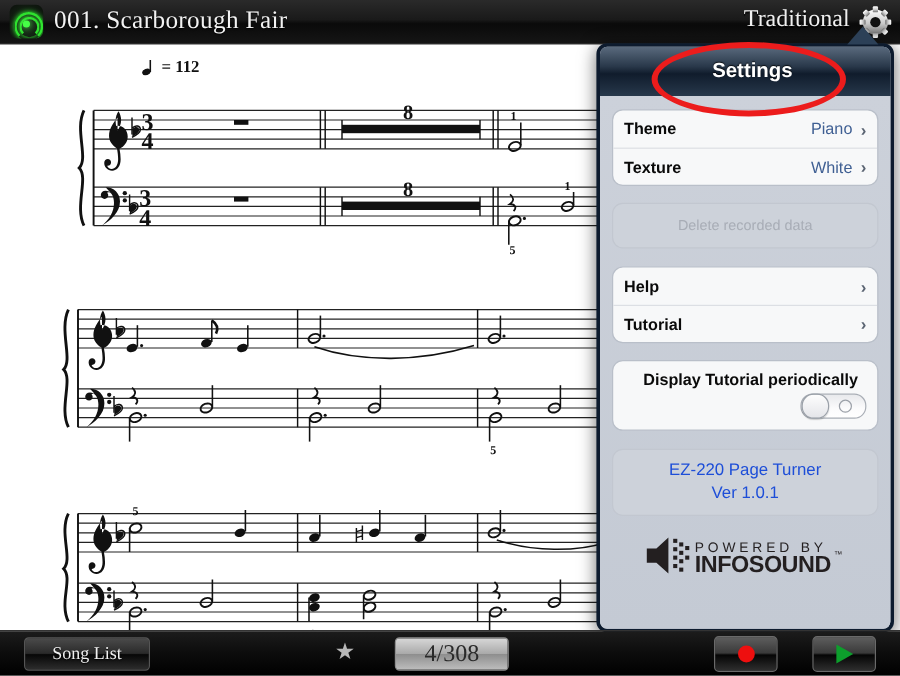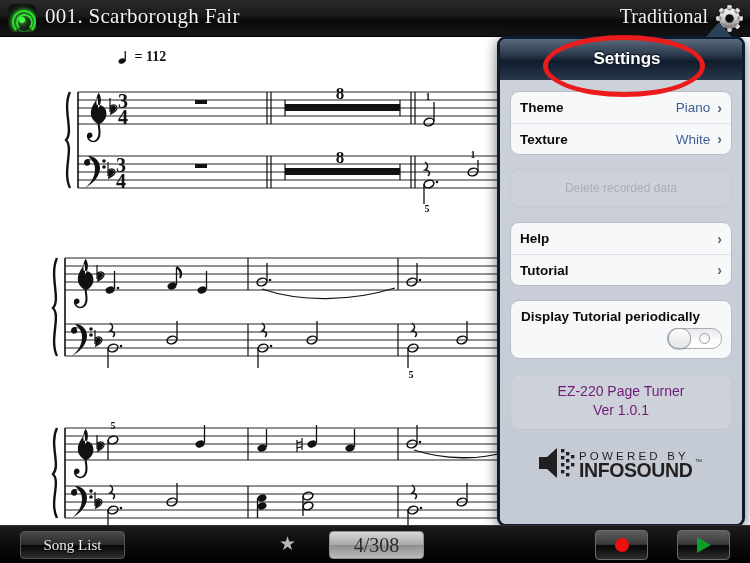--- a/index.html
+++ b/index.html
@@ -187,21 +187,21 @@
     align-items: center;
     justify-content: center;
     font-size: 12px;
     color: #a8adb6;
     margin-bottom: 15px;
   }
   .toggle-group {
     background: #f7f8f9;
     border-radius: 9px;
     border: 1px solid #b9bfc9;
-    padding: 8px 9px 9px 10px;
+    padding: 8px 9px 9px 25px;
     margin-bottom: 15px;
   }
   .toggle-label {
     font-size: 13.5px;
     font-weight: bold;
     color: #0a0a0a;
     margin-bottom: 4px;
   }
   .toggle-wrap {
     display: flex;
@@ -234,21 +234,21 @@
   .version-box {
     border: 1px solid #c2c7d0;
     border-radius: 9px;
     background: #cdd2da;
     padding: 7px 0 9px 0;
     text-align: center;
     margin-bottom: 15px;
   }
   .version-line {
     font-size: 14px;
-    color: #701a75;
+    color: #1d4ed8;
     line-height: 19px;
   }
   .logo-wrap {
     display: flex;
     justify-content: center;
     align-items: flex-end;
     margin-top: 4px;
   }
 
   

